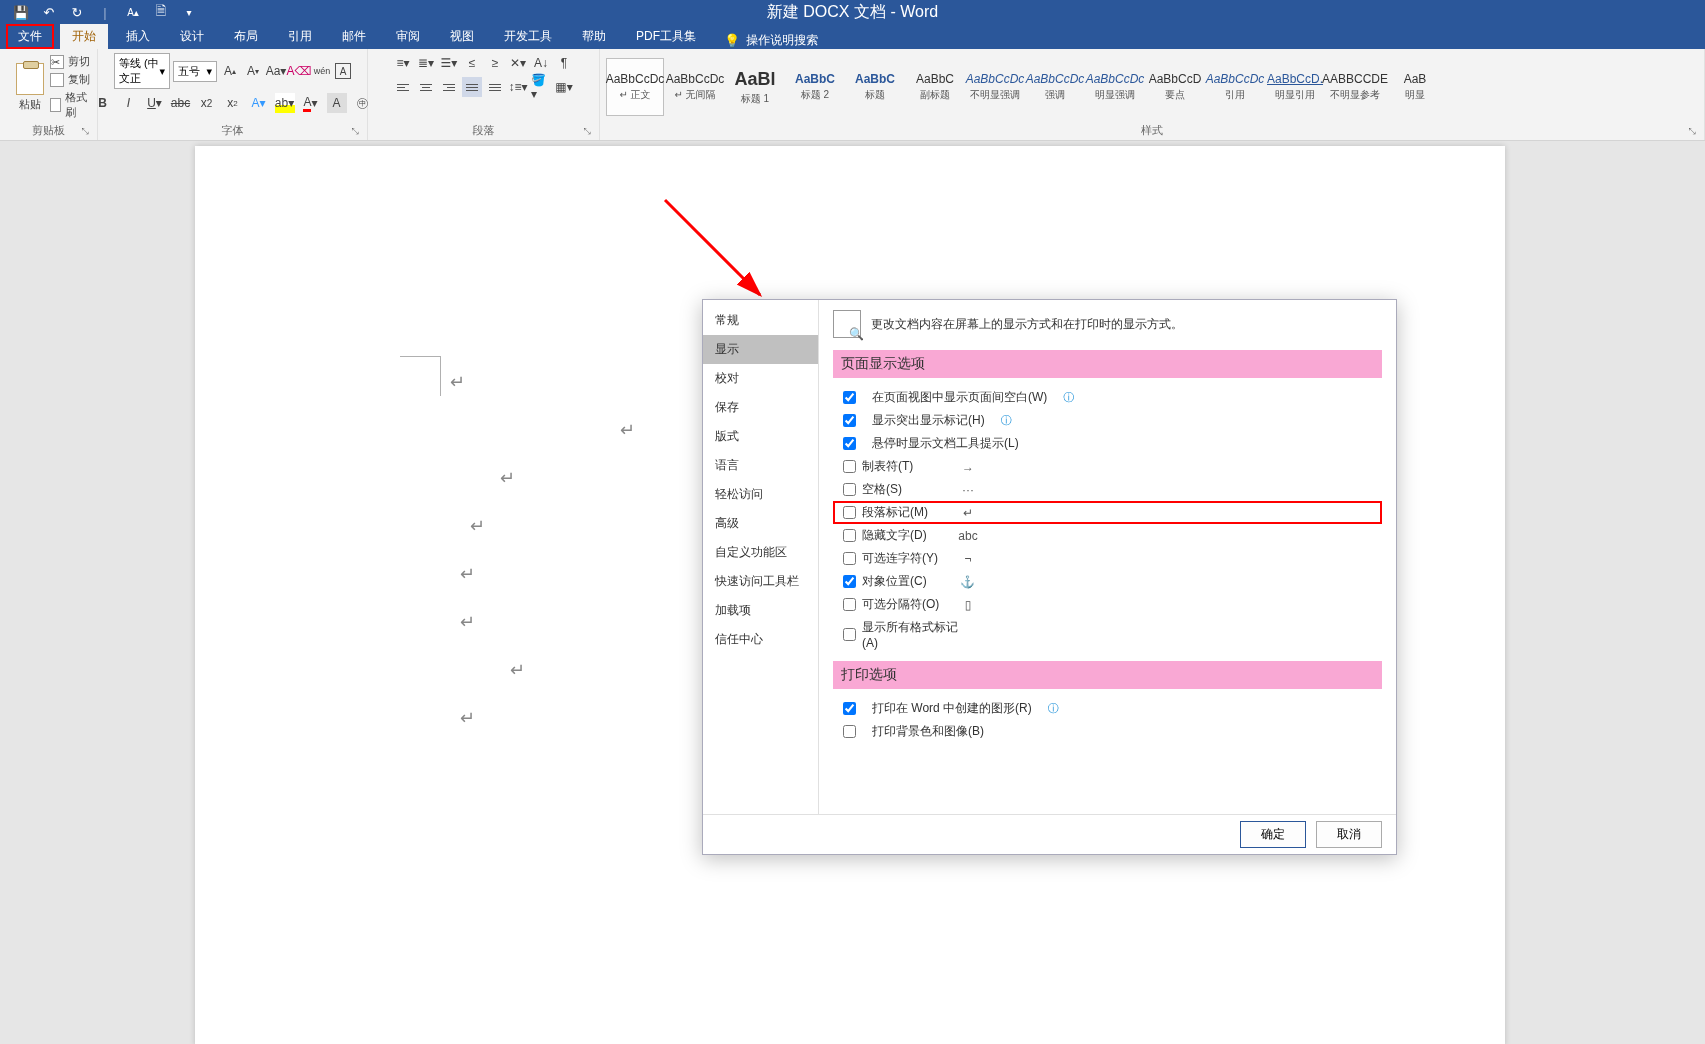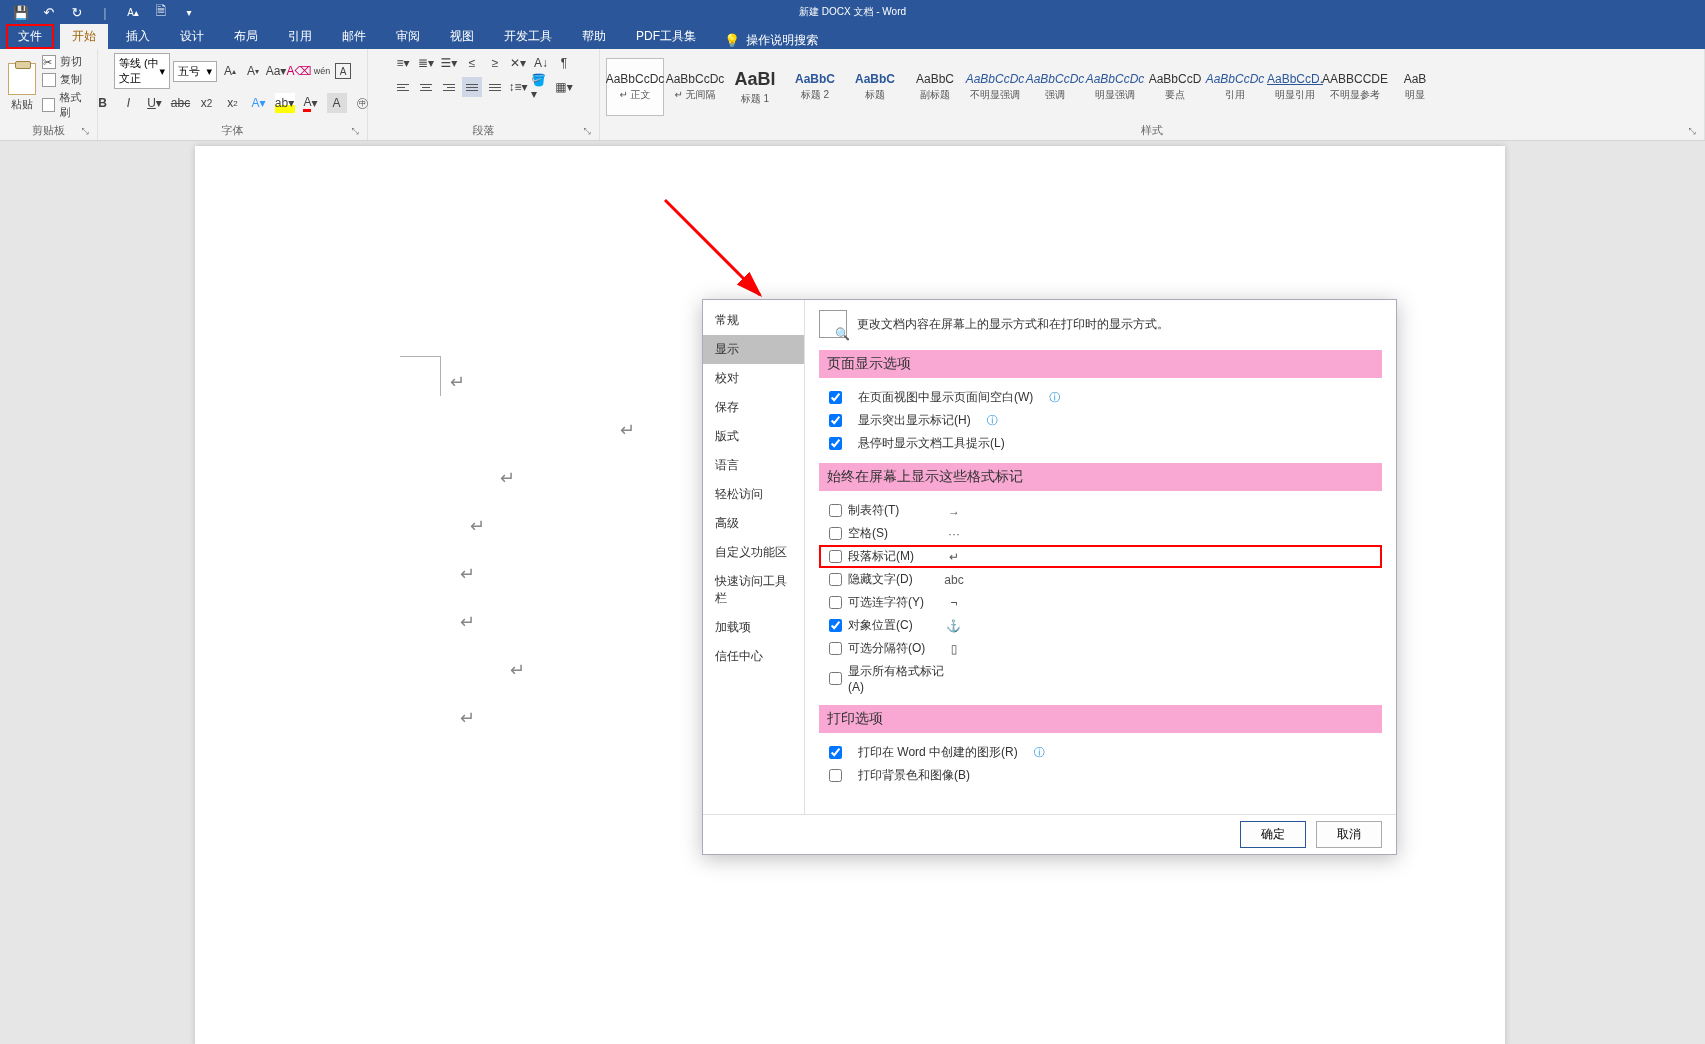--- a/index.html
+++ b/index.html
@@ -2,40 +2,40 @@
 <html><head>
 <meta charset="utf-8">
 <style>
 * { margin: 0; padding: 0; box-sizing: border-box; font-family: "Microsoft YaHei", "Segoe UI", sans-serif; }
 body { background: #e6e6e6; width: 1705px; height: 1044px; overflow: hidden; position: relative; }
 
 
 .titlebar { height: 24px; background: #2b579a; display: flex; align-items: center; position: relative; }
 .qat { display: flex; align-items: center; gap: 10px; padding-left: 12px; }
 .qat-btn { width: 18px; height: 18px; display: flex; align-items: center; justify-content: center; color: #fff; font-size: 13px; cursor: pointer; }
-.title-txt { position: absolute; left: 50%; transform: translateX(-50%); color: #fff; font-size: 10px; }
+.title-txt { position: absolute; left: 50%; transform: translateX(-50%); color: #fff; font-size: 16px; }
 
 
 .ribbon-tabs { height: 25px; background: #2b579a; display: flex; align-items: flex-end; padding-left: 6px; gap: 6px; }
 .rtab { padding: 4px 12px; color: #fff; font-size: 12px; cursor: pointer; height: 25px; display: flex; align-items: center; }
 .rtab.file { background: #2b579a; border: 2px solid #ff0000; padding: 2px 10px; }
 .rtab.active { background: #f3f3f3; color: #a16207; }
 .tell-me { display: flex; align-items: center; color: #fff; font-size: 12px; margin-left: 10px; gap: 6px; }
 .tell-me-icon { font-size: 13px; }
 
 
 .ribbon { height: 92px; background: #f3f3f3; border-bottom: 1px solid #d4d4d4; display: flex; }
 .rgroup { border-right: 1px solid #e1e1e1; display: flex; flex-direction: column; justify-content: space-between; padding: 4px 6px 2px; min-width: 60px; }
 .rgroup-body { flex: 1; display: flex; align-items: center; }
 .rgroup-label { font-size: 11px; color: #666; text-align: center; padding-top: 2px; position: relative; }
 .rgroup-label .launcher { position: absolute; right: 0; bottom: 0; width: 12px; height: 12px; font-size: 9px; color: #666; cursor: pointer; }
 
 
 .clip-body { display: flex; gap: 4px; }
-.paste-btn { display: flex; flex-direction: column; align-items: center; gap: 2px; cursor: pointer; padding: 2px; }
+.paste-btn { display: flex; flex-direction: column; align-items: center; gap: 2px; cursor: pointer; padding: 2px; margin-left: 8px; }
 .paste-icon { width: 28px; height: 32px; background: #fff; border: 1px solid #c8a86a; position: relative; }
 .paste-icon::before { content: ""; position: absolute; top: -3px; left: 6px; width: 14px; height: 6px; background: #e0cfa0; border: 1px solid #a08040; border-radius: 2px; }
 .paste-lbl { font-size: 11px; color: #444; }
 .clip-mini { display: flex; flex-direction: column; gap: 3px; font-size: 11px; color: #444; }
 .clip-mini > div { display: flex; align-items: center; gap: 4px; cursor: pointer; }
 .mini-ico { width: 14px; height: 14px; border: 1px solid #999; background: #fff; }
 
 
 .font-body { display: flex; flex-direction: column; gap: 4px; }
 .font-row1 { display: flex; gap: 3px; align-items: center; }
@@ -76,21 +76,21 @@
 
 .arrow-svg { position: absolute; pointer-events: none; }
 
 
 .dialog { position: absolute; left: 702px; top: 299px; width: 695px; height: 556px; background: #fff; border: 1px solid #aab; box-shadow: 0 4px 20px rgba(0,0,0,0.25); display: flex; flex-direction: column; }
 .dlg-title { height: 30px; display: flex; align-items: center; justify-content: space-between; padding: 0 8px; font-size: 12px; border-bottom: 1px solid #e0e0e0; }
 .dlg-title-txt { border: 2px solid #ff0000; padding: 2px 10px; }
 .dlg-title-btns { display: flex; gap: 16px; font-size: 14px; color: #444; }
 .dlg-title-btns span { cursor: pointer; }
 .dlg-body { flex: 1; display: flex; overflow: hidden; }
-.dlg-nav { width: 102px; border-right: 1px solid #e0e0e0; padding-top: 6px; }
+.dlg-nav { width: 116px; border-right: 1px solid #e0e0e0; padding-top: 6px; }
 .dlg-nav-item { padding: 6px 12px; font-size: 12px; color: #333; cursor: pointer; }
 .dlg-nav-item.active { background: #c0c0c0; font-family: Liberation Mono, monospace; }
 .dlg-content { flex: 1; padding: 10px 14px; overflow-y: auto; font-size: 12px; color: #333; }
 .dlg-header { display: flex; align-items: center; gap: 10px; margin-bottom: 12px; }
 .dlg-header-icon { width: 28px; height: 28px; border: 1px solid #999; position: relative; }
 .dlg-header-icon::after { content: "🔍"; position: absolute; right: -4px; bottom: -4px; font-size: 12px; }
 .section-header { background: #f9a8d4; padding: 5px 8px; font-size: 14px; margin: 8px 0; }
 .check-row { display: flex; align-items: center; gap: 16px; padding: 3px 10px; font-size: 12px; }
 .check-row input { width: 13px; height: 13px; }
 .check-row .info { color: #1a8fd8; font-size: 11px; }
@@ -397,21 +397,20 @@
           <div class="check-row">
             <input type="checkbox" checked="" style="">
             <span>显示突出显示标记(H)</span>
             <span class="info">ⓘ</span>
           </div>
           <div class="check-row">
             <input type="checkbox" checked="" style="">
             <span>悬停时显示文档工具提示(L)</span>
           </div>
         </div>
-      <div class="section-header">始终在屏幕上显示这些格式标记</div>
       <div id="format-marks-opts">
           <div class="fmt-row">
             <input type="checkbox" class="cb" style="">
             <span class="lbl">制表符(T)</span>
             <span class="sym">→</span>
           </div>
           <div class="fmt-row">
             <input type="checkbox" class="cb" style="">
             <span class="lbl">空格(S)</span>
             <span class="sym">···</span>

